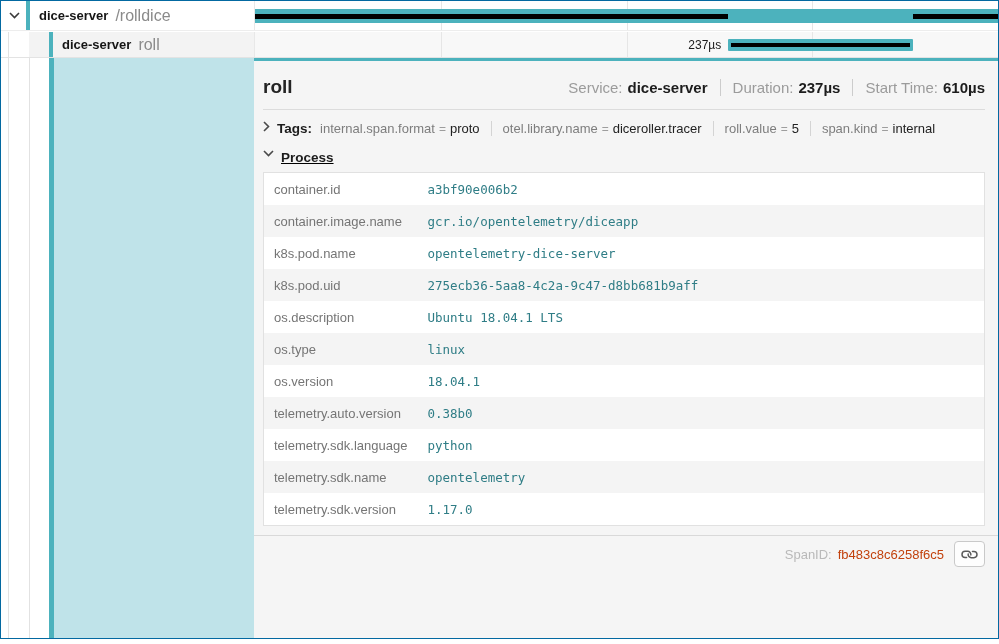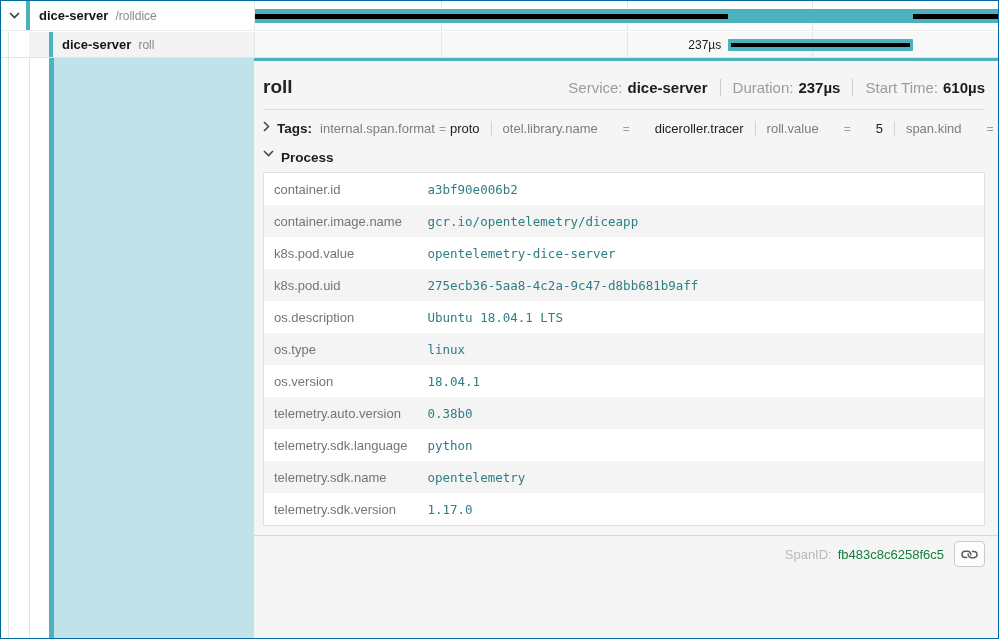--- a/index.html
+++ b/index.html
@@ -16,21 +16,21 @@
   .tl-row { position:absolute; left:0; width:100%; }
   .tl-row1 { top:0; height:30px; border-bottom:1px solid #ededed; }
   .tl-row2 { top:31px; height:26px; border-bottom:1px solid #e3e3e3; }
   .name-col { position:absolute; left:0; top:0; bottom:0; width:253px; display:flex; align-items:center; }
   .tl-row1 .name-col { padding-left:8px; }
   .tl-row2 .name-col { padding-left:48px; }
   .row2-bg { position:absolute; left:28px; right:0; top:0; bottom:0; background:#f3f3f3; }
   .expander { display:flex; align-items:center; margin-right:6px; cursor:pointer; z-index:1; }
   .accent-bar { align-self:stretch; width:4px; background:#4cb2bd; margin-right:9px; z-index:1; }
   .svc { font-size:13px; font-weight:bold; color:#151515; z-index:1; white-space:nowrap; }
-  .op  { font-size:12px; color:#8a8a8a; margin-left:7px; z-index:1; white-space:nowrap; }
+  .op  { font-size:16px; color:#8a8a8a; margin-left:7px; z-index:1; white-space:nowrap; }
   .time-col { position:absolute; left:253px; right:0; top:0; bottom:0; border-left:1px solid #e8e8e8; }
   .tl-row2 .time-col { background:#f8f8f8; }
   .gridline { position:absolute; top:0; bottom:0; width:1px; background:#e6e6e6; }
   .gl25 { left:25%; } .gl50 { left:50%; } .gl75 { left:75%; }
   .bar1 { position:absolute; left:0; right:0; top:8px; height:14px; background:#4cb2bd; }
   .selfseg { position:absolute; top:4.5px; height:5px; background:#000; }
   .seg-a { left:0; width:63.7%; }
   .seg-b { left:88.6%; right:0; }
   .bar2 { position:absolute; left:63.7%; width:24.9%; top:7px; height:12px; background:#4cb2bd; border-radius:1px; }
   .bar2-core { position:absolute; left:3px; right:3px; top:4px; height:4px; background:#000; }
@@ -41,34 +41,34 @@
   .panel-head { display:flex; justify-content:space-between; align-items:center; padding:15px 0 11px; border-bottom:1px solid #dcdcdc; }
   .panel-title { font-size:19px; font-weight:bold; color:#242424; }
   .meta { display:flex; align-items:center; }
   .meta-item { display:flex; align-items:baseline; font-size:15px; }
   .meta-item + .meta-item { border-left:1px solid #ccc; margin-left:12px; padding-left:12px; }
   .meta-label { color:#9b9b9b; margin-right:5px; }
   .meta-value { color:#1c1c1c; font-weight:bold; }
   .tags-row { display:flex; align-items:flex-start; padding:11px 0 4px; cursor:pointer; }
   .section-label { font-size:13.5px; font-weight:bold; color:#1c1c1c; margin:0 8px 0 7px; }
   .tag-item { display:flex; align-items:baseline; font-size:13px; white-space:nowrap; }
-  .tag-item + .tag-item { border-left:1px solid #d4d4d4; margin-left:11px; padding-left:11px;gap:21px; }
+  .tag-item + .tag-item { border-left:1px solid #d4d4d4; margin-left:11px; padding-left:11px; }
   .tag-key { color:#7d7d7d; }
   .tag-eq { color:#9d9d9d; margin:0 4px; font-size:12px; }
   .tag-val { color:#222; }
-  .process-row { display:flex; align-items:flex-start; padding:10px 0 7px; cursor:pointer; }
+  .process-row { display:flex; align-items:flex-start; padding:10px 0 7px; cursor:pointer;text-decoration:underline; }
   .kv-table { width:100%; border-collapse:collapse; border:1px solid #e1e1e1; background:#fff; }
   .kv-table tr:nth-child(even) { background:#f4f4f4; }
   .kv-table td { padding:8.5px 10px; vertical-align:top; }
   .kv-table td.k { width:150px; font-size:13px; color:#757575; white-space:nowrap; }
   .kv-table td.v { font-family:"DejaVu Sans Mono", monospace; font-size:12.5px; color:#2f7d86; }
   .footer-divider { border-top:1px solid #d9d9d9; margin:9px -13px 0 -9px; }
   .footer-row { display:flex; justify-content:flex-end; align-items:center; padding:5px 0 4px; }
   .spanid-label { font-size:13px; color:#b9b9b9; }
-  .spanid-value { font-size:13px; color:#15803d; margin-left:6px; }
+  .spanid-value { font-size:13px; color:#c2410c; margin-left:6px; }
   .link-btn { margin-left:10px; width:31px; height:26px; border:1px solid #c9c9c9; border-radius:4px; background:#fdfdfd; display:flex; align-items:center; justify-content:center; cursor:pointer; }
   .link-btn svg { transform:rotate(45deg); }
 </style>
 </head>
 <body>
 
 <div class="screen">
 
   <div class="guide g1"></div>
   <div class="guide g2"></div>
@@ -190,21 +190,21 @@
             <td class="v">a3bf90e006b2</td>
           </tr>
 
           <tr>
             <td class="k">container.image.name</td>
             <td class="v">gcr.io/opentelemetry/diceapp</td>
           </tr>
 
 
           <tr>
-            <td class="k">k8s.pod.value</td>
+            <td class="k">k8s.pod.name</td>
             <td class="v">opentelemetry-dice-server</td>
           </tr>
 
           <tr>
             <td class="k">k8s.pod.uid</td>
             <td class="v">275ecb36-5aa8-4c2a-9c47-d8bb681b9aff</td>
           </tr>
 
           <tr>
             <td class="k">os.description</td>

